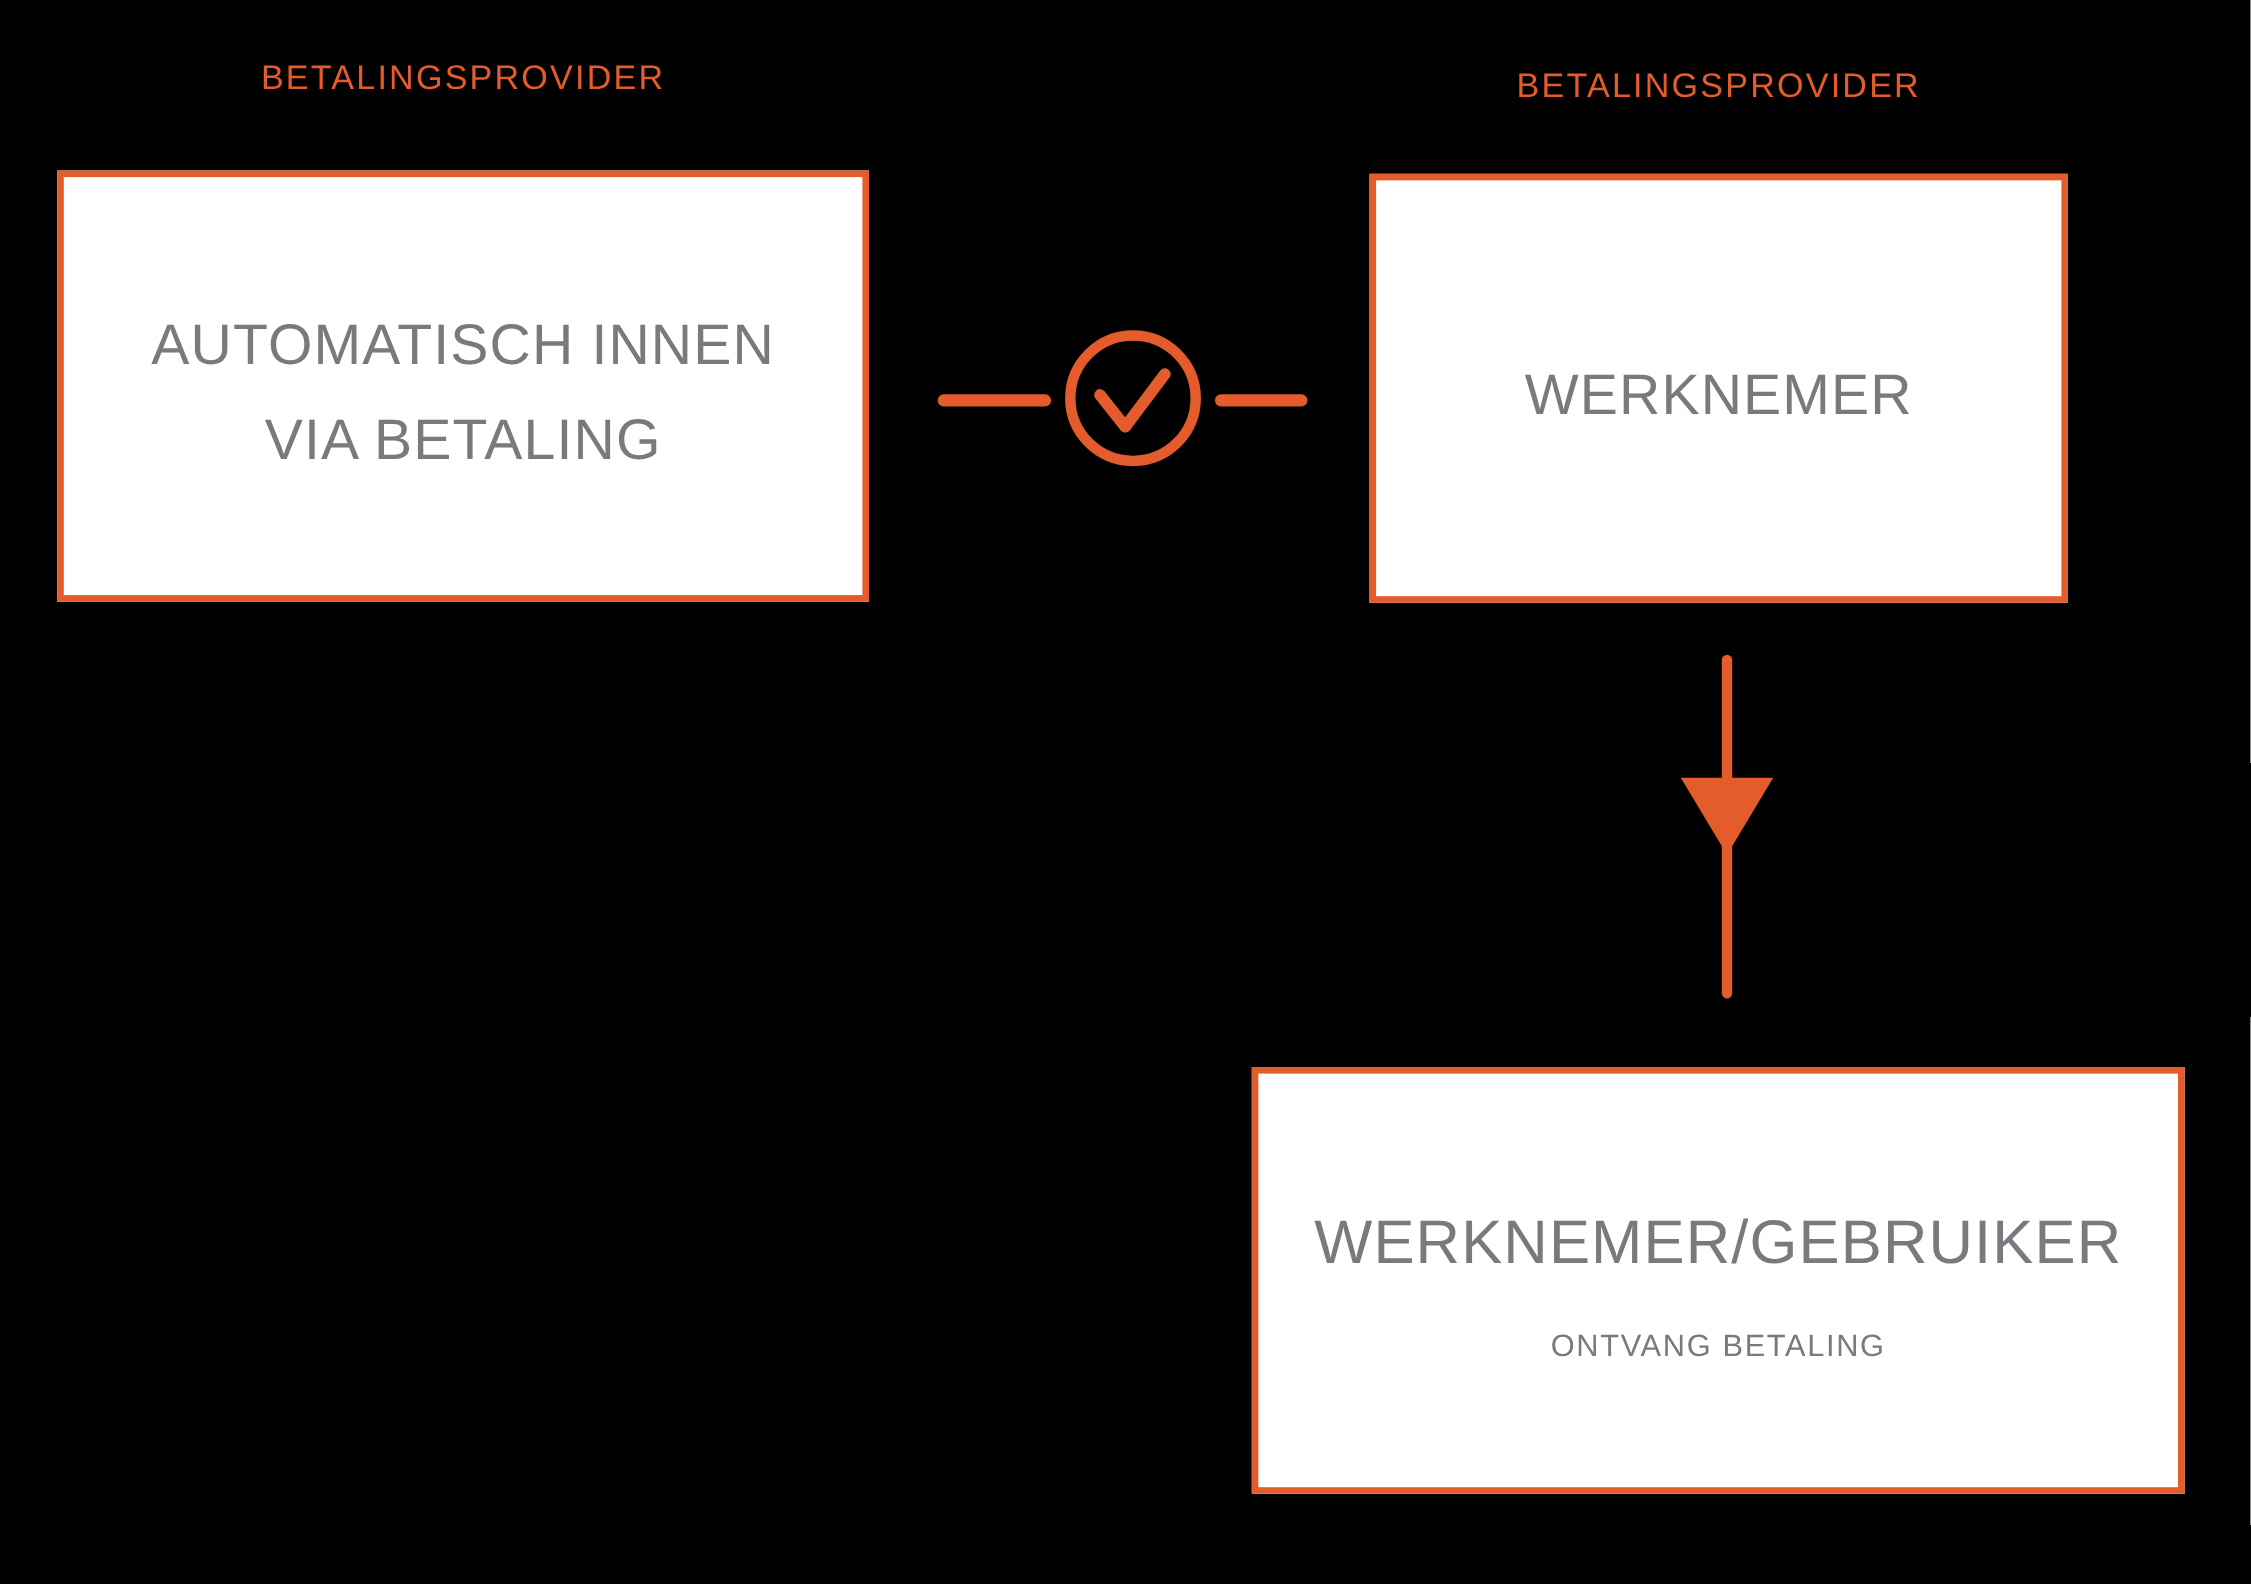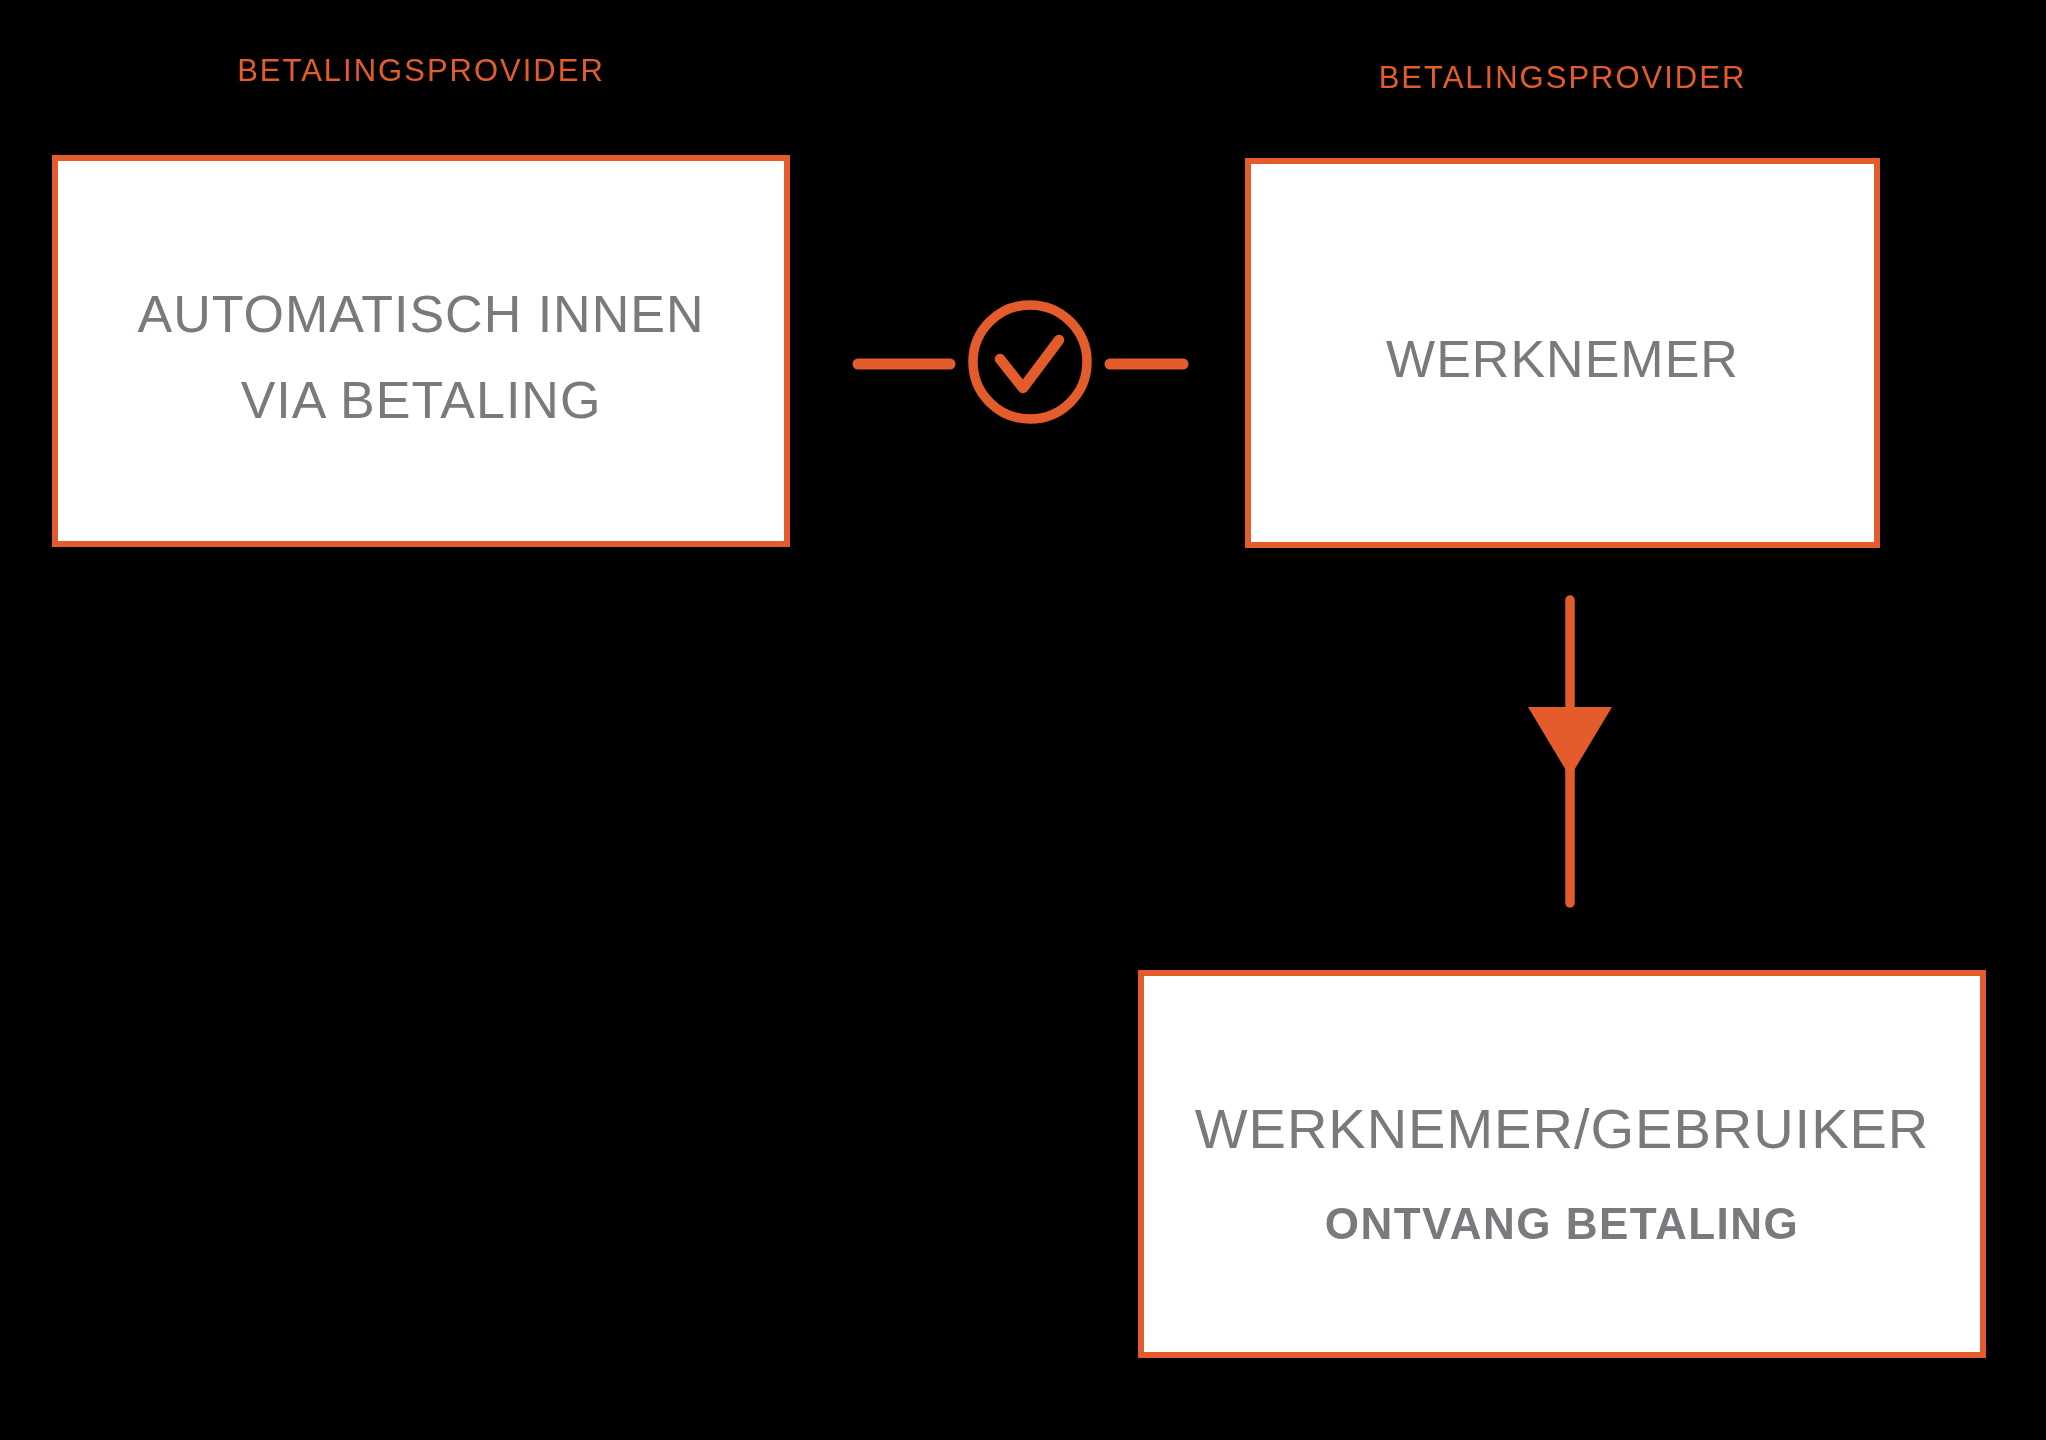--- a/index.html
+++ b/index.html
@@ -50,22 +50,22 @@
     white-space: nowrap;
   }
   .box-line-big {
     font-size: 56px;
     font-weight: 300;
     letter-spacing: 1px;
     line-height: 70px;
     white-space: nowrap;
   }
   .box-line-small {
-    font-size: 44px;
-    font-weight: 700;
+    font-size: 28px;
+    font-weight: 400;
     letter-spacing: 1.5px;
     line-height: 50px;
     margin-top: 35px;
     white-space: nowrap;
   }
   .overlay-svg {
     position: absolute;
     left: 0;
     top: 0;
     width: 2046px;

